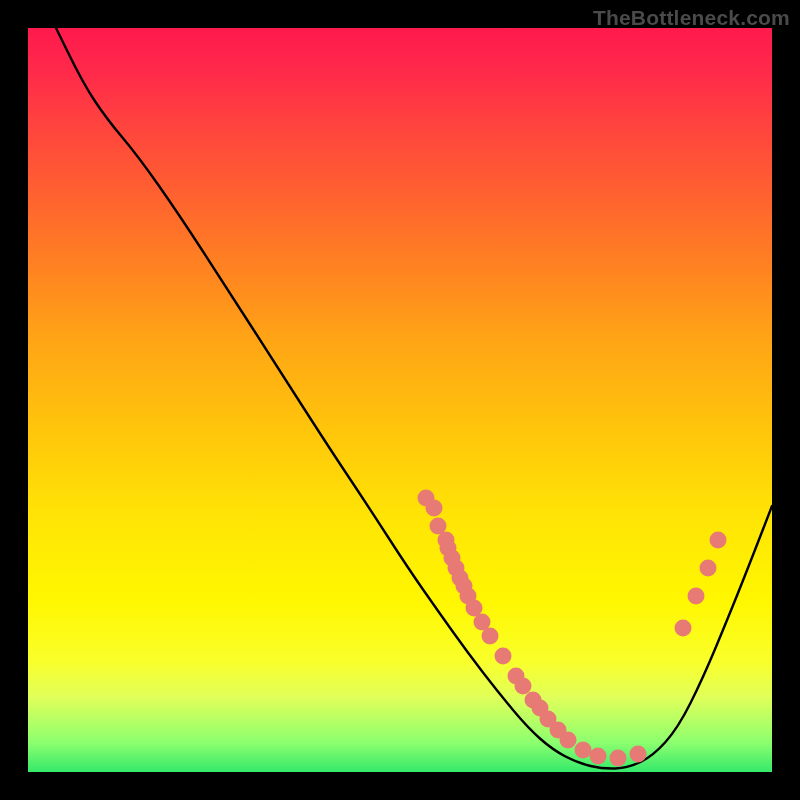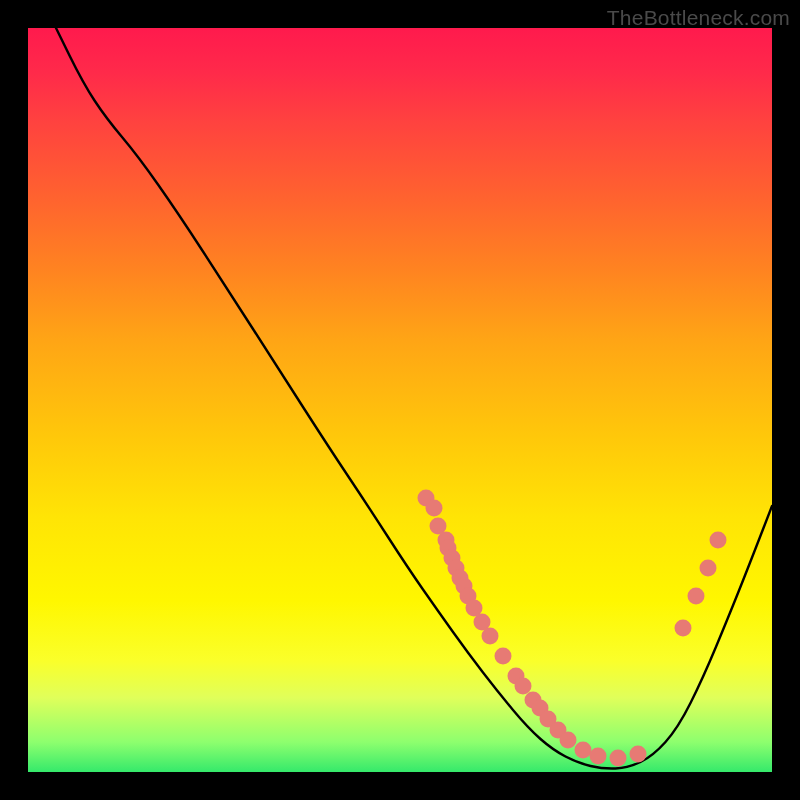--- a/index.html
+++ b/index.html
@@ -31,21 +31,21 @@
       #e0ff5a 90%,
       #8dff6e 96%,
       #35e96b 100%);
   }
   .watermark {
     position: absolute;
     top: 6px;
     right: 10px;
     color: #4a4a4a;
     font-size: 21px;
-    font-weight: 400;
+    font-weight: 700;
     letter-spacing: 0.2px;
   }
   svg.plot {
     position: absolute;
     left: 0;
     top: 0;
     width: 744px;
     height: 744px;
     overflow: visible;
   }

